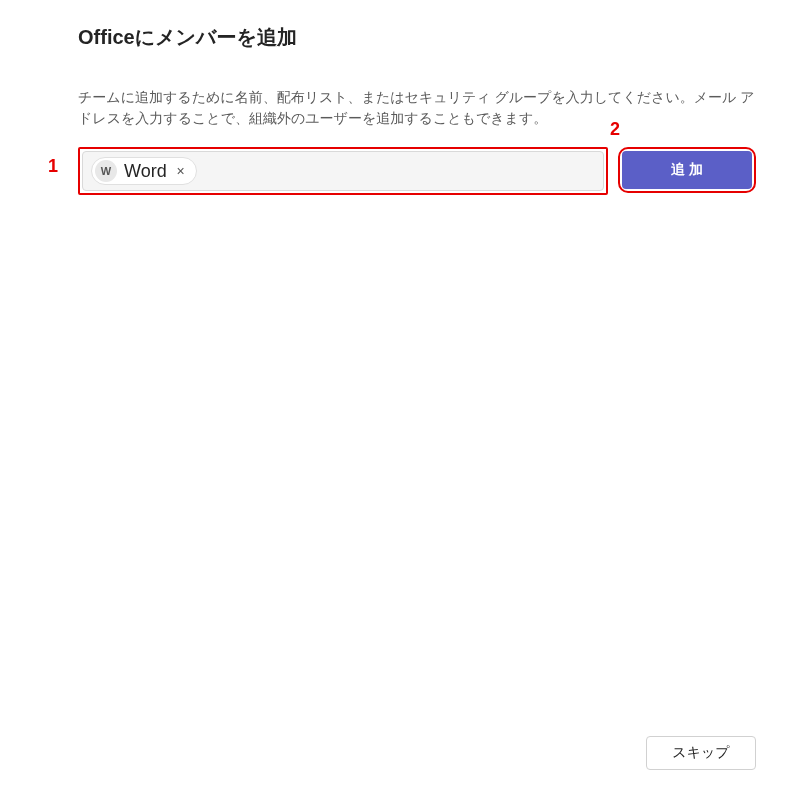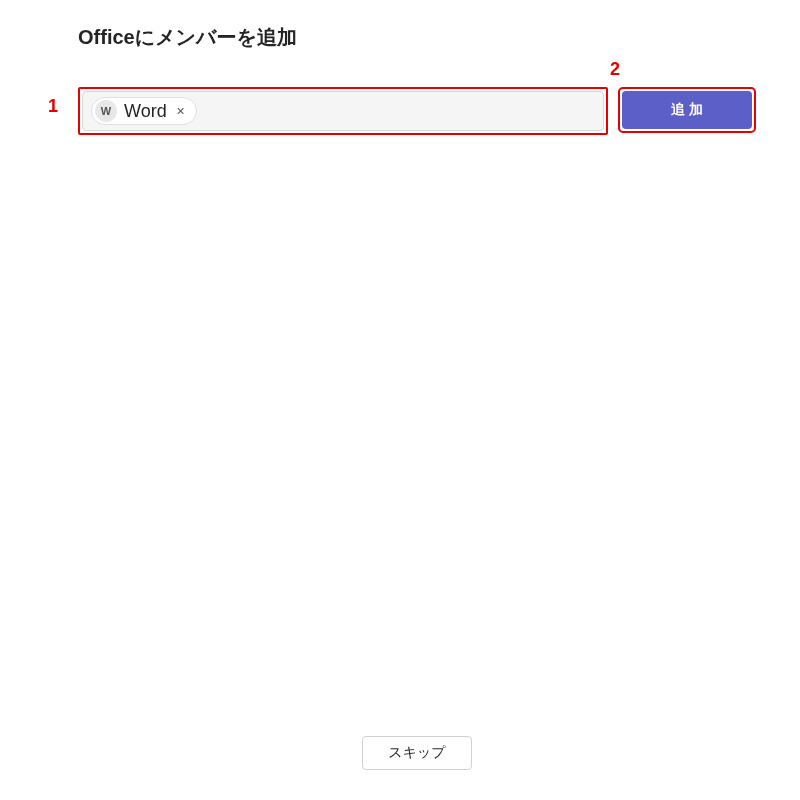--- a/index.html
+++ b/index.html
@@ -104,61 +104,62 @@
       align-items: center;
       justify-content: center;
       color: #555;
       cursor: pointer;
       font-size: 14px;
       line-height: 1;
     }
     .add-btn-outline {
       border: 2px solid #e60000;
       padding: 2px;
-      border-radius: 5px;
+      border-radius: 10px;
     }
     .add-btn {
       width: 130px;
       height: 38px;
       background: #5b5fc7;
       color: #ffffff;
       border: none;
       border-radius: 4px;
       font-size: 14px;
       font-weight: 600;
       cursor: pointer;
       letter-spacing: 4px;
       text-indent: 4px;
     }
     .spacer {
       flex: 1;
     }
     .footer {
       display: flex;
-      justify-content: center;
+      justify-content: flex-end;
       padding-top: 16px;
     }
     .skip-btn {
       min-width: 110px;
       height: 34px;
       background: #ffffff;
       color: #242424;
       border: 1px solid #d1d1d1;
       border-radius: 4px;
       font-size: 14px;
       font-weight: 500;
       cursor: pointer;
       padding: 0 16px;
     }
   </style>
 </head>
 <body>
 
 <div class="container">
   <h1 class="title">Officeにメンバーを追加</h1>
+  <p class="description">チームに追加するために名前、配布リスト、またはセキュリティ グループを入力してください。メール アドレスを入力することで、組織外のユーザーを追加することもできます。</p>
 
   <div class="input-row">
     <span class="annotation-1">1</span>
     <span class="annotation-2">2</span>
 
     <div class="input-outline">
       <div class="member-input">
         <span class="chip">
           <span class="chip-avatar">W</span>
           <span class="chip-label">Word</span>

